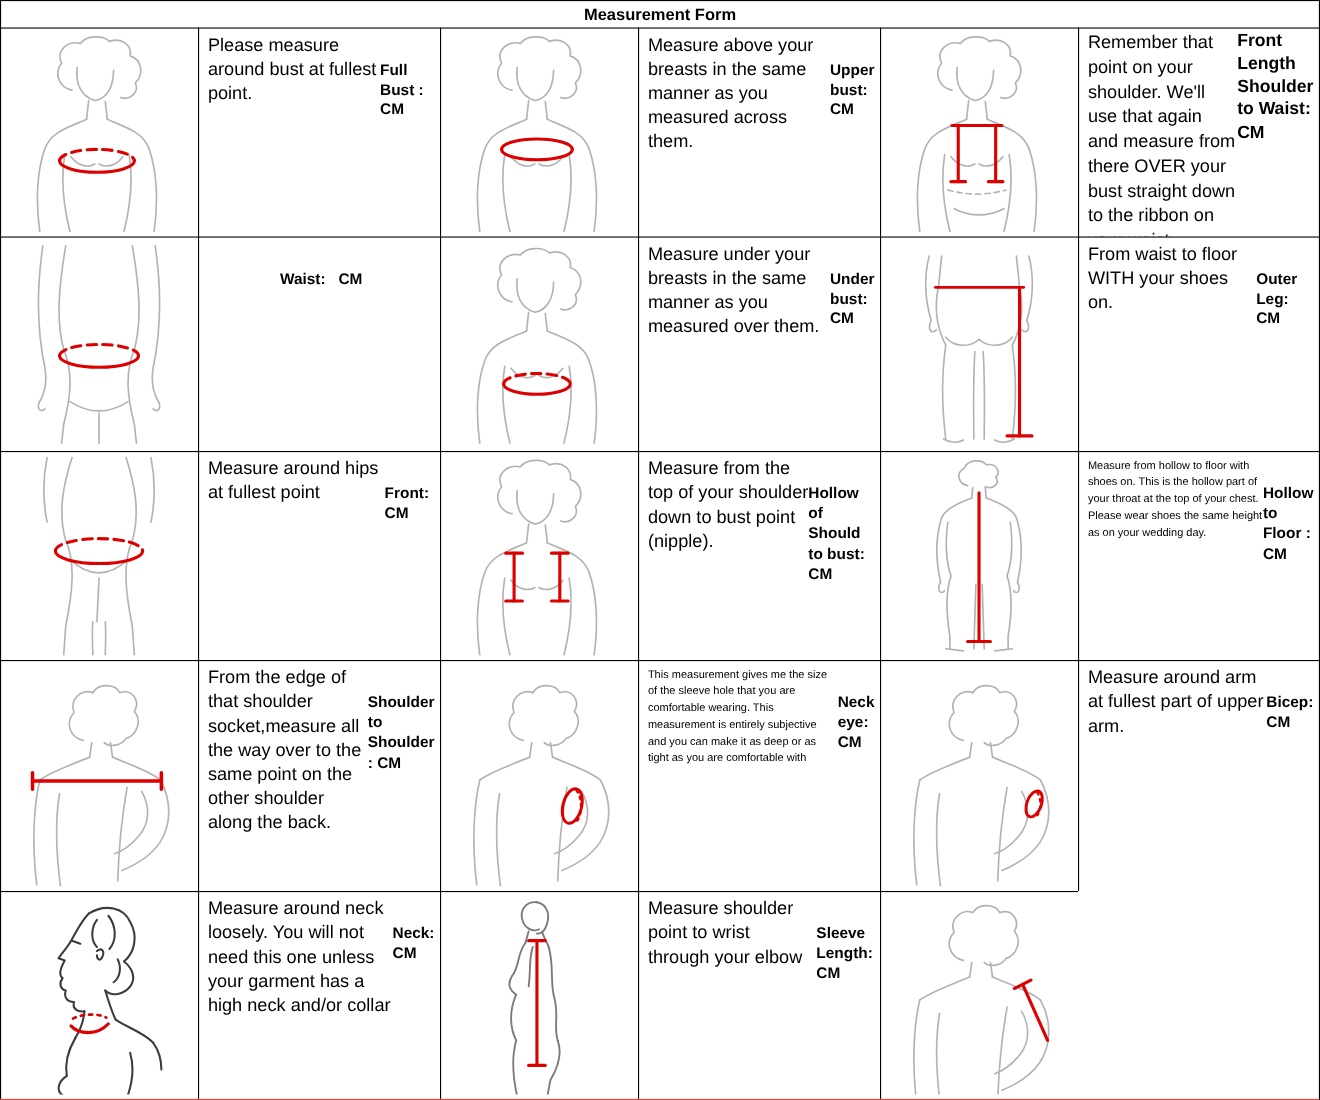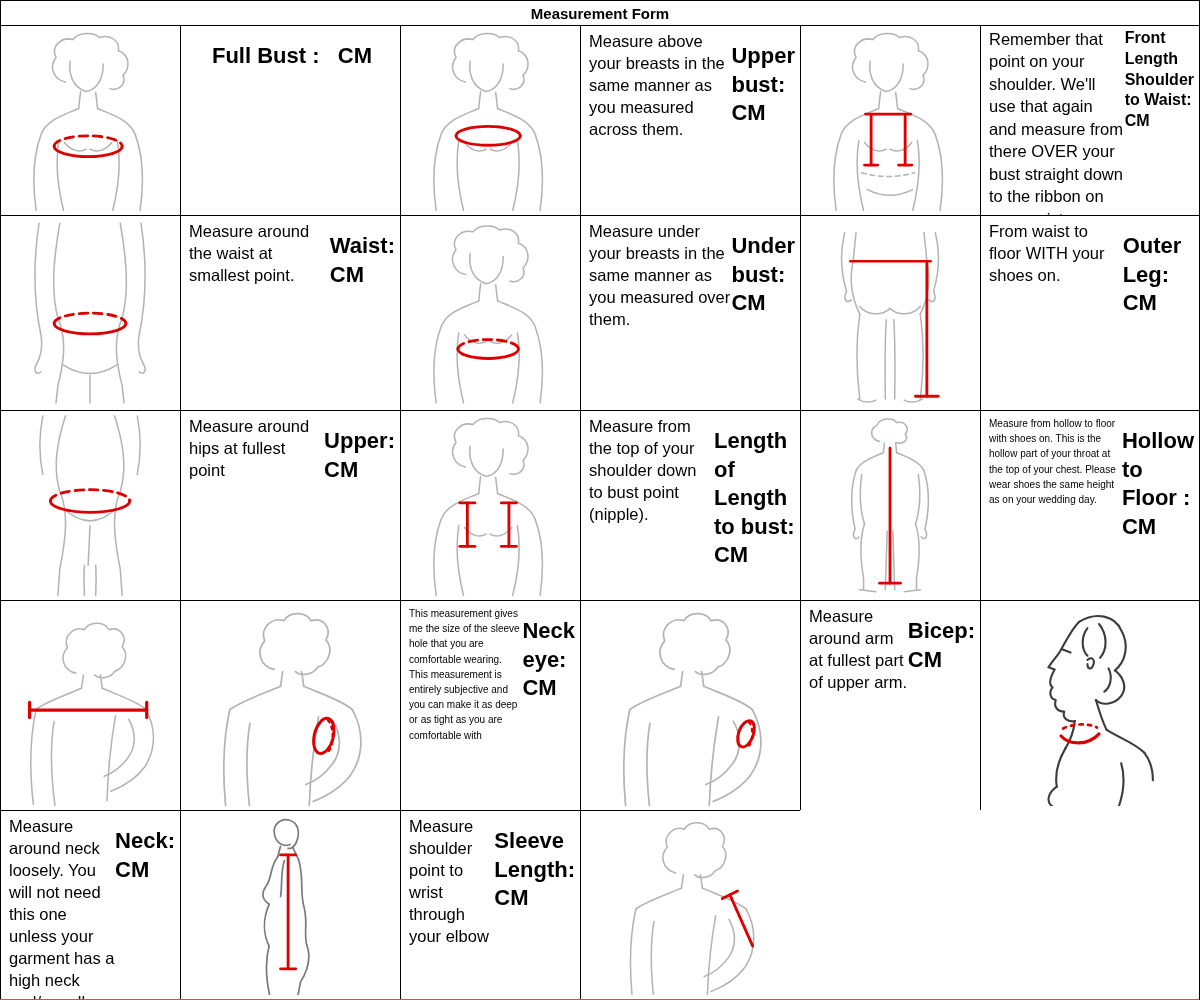--- a/index.html
+++ b/index.html
@@ -6,21 +6,21 @@
   body{width:1200px;height:1000px;overflow:hidden;font-family:"Liberation Sans",sans-serif;color:#000;}
   .wrap{width:1199px;height:999px;border-right:1px solid #000;border-bottom:3px solid #ef4444;}
   #tbl{display:grid;grid-template-columns:180px 220px 180px 220px 180px 219px;grid-template-rows:25px 190px 195px 190px 210px 189px;}
   .titlebar{grid-column:1/-1;border-top:1px solid #000;border-left:1px solid #000;border-bottom:0;
     display:flex;align-items:center;justify-content:center;font-weight:bold;font-size:15px;}
   .cell{border-top:1px solid #000;border-left:1px solid #000;box-sizing:border-box;overflow:hidden;}
   .fig{display:flex;align-items:center;justify-content:center;}
   .fig svg{width:95%;height:96%;}
   .txt{display:flex;flex-direction:row;justify-content:center;padding:5px 5px 5px 8px;font-size:16.5px;line-height:1.33;}
   .txt .body{white-space:pre-wrap;}
-  .txt .label{font-weight:bold;margin-top:11px;white-space:pre-wrap;font-size:22px;line-height:1.3;}
+  .txt .label{font-weight:bold;margin-top:23px;white-space:pre-wrap;font-size:14px;line-height:1.3;}
   .txt.small .body{font-size:10px;line-height:1.52;font-weight:500;}
   .txt.dense{justify-content:flex-start;padding-top:2px;}
   .txt.dense .body{line-height:1.36;}
   .txt.dense .label{margin-top:0;font-size:16px;}
 </style>
 </head>
 <body>
 
 <div class="wrap">
   <div id="tbl">
@@ -35,20 +35,21 @@
           <path d="M98,82 C116,90 132,94 138,110 C146,132 147,162 143,190"></path>
           <path d="M57,116 C53,140 56,166 62,190"></path>
           <path d="M119,116 C123,140 120,166 114,190"></path>
           <path d="M63,118 C70,127 79,129 86,125"></path>
           <path d="M90,125 C97,129 106,127 113,118"></path>
           <path d="M52,122 A36,11 0 0 0 124,122" stroke="#dd0000" stroke-width="3"></path>
           <path d="M52,122 A36,11 0 0 1 124,122" stroke="#dd0000" stroke-width="3" stroke-dasharray="9,6"></path>
         </svg>
       </div>
       <div class="cell txt">
+        <div class="body">Please measure around bust at fullest point.</div>
         <div class="label">Full Bust :   CM</div>
       </div>
       <div class="cell fig">
         <svg viewBox="0 0 180 190" preserveAspectRatio="xMidYMid meet" fill="none" stroke="#b3b3b3" stroke-width="1.6" stroke-linecap="round" stroke-linejoin="round">
           <path d="M64,54 C52,52 46,38 54,28 C48,16 60,6 72,9 C78,1 94,1 100,7 C112,3 122,11 120,21 C132,25 133,39 125,47 C129,57 119,64 111,61"></path>
           <path d="M69,32 C67,48 73,60 86,64 C98,62 104,50 104,35"></path>
           <path d="M80,64 L78,82"></path>
           <path d="M96,65 L98,82"></path>
           <path d="M78,82 C60,90 44,94 38,110 C30,132 29,162 33,190"></path>
           <path d="M98,82 C116,90 132,94 138,110 C146,132 147,162 143,190"></path>
@@ -97,21 +98,20 @@
           <path d="M90,161 L90,190"></path>
           <path d="M36,0 C30,40 30,80 38,118 C40,130 38,140 34,148"></path>
           <path d="M34,148 C29,155 33,162 38,157"></path>
           <path d="M144,0 C150,40 150,80 142,118 C140,130 142,140 146,148"></path>
           <path d="M146,148 C151,155 147,162 142,157"></path>
           <path d="M52,106 A38,11 0 0 0 128,106" stroke="#dd0000" stroke-width="3"></path>
           <path d="M52,106 A38,11 0 0 1 128,106" stroke="#dd0000" stroke-width="3" stroke-dasharray="9,6"></path>
         </svg>
       </div>
       <div class="cell txt">
-        <div class="body">Measure around the waist at smallest point.</div>
         <div class="label">Waist:   CM</div>
       </div>
       <div class="cell fig">
         <svg viewBox="0 0 180 190" preserveAspectRatio="xMidYMid meet" fill="none" stroke="#b3b3b3" stroke-width="1.6" stroke-linecap="round" stroke-linejoin="round">
           <path d="M64,54 C52,52 46,38 54,28 C48,16 60,6 72,9 C78,1 94,1 100,7 C112,3 122,11 120,21 C132,25 133,39 125,47 C129,57 119,64 111,61"></path>
           <path d="M69,32 C67,48 73,60 86,64 C98,62 104,50 104,35"></path>
           <path d="M80,64 L78,82"></path>
           <path d="M96,65 L98,82"></path>
           <path d="M78,82 C60,90 44,94 38,110 C30,132 29,162 33,190"></path>
           <path d="M98,82 C116,90 132,94 138,110 C146,132 147,162 143,190"></path>
@@ -162,21 +162,21 @@
           <path d="M84,158 C83,170 84,182 84,190"></path>
           <path d="M96,158 C97,170 96,182 96,190"></path>
           <path d="M40,0 C36,20 36,42 40,62"></path>
           <path d="M140,0 C144,20 144,42 140,62"></path>
           <path d="M48,90 A42,12 0 0 0 132,90" stroke="#dd0000" stroke-width="3"></path>
           <path d="M48,90 A42,12 0 0 1 132,90" stroke="#dd0000" stroke-width="3" stroke-dasharray="9,6"></path>
         </svg>
       </div>
       <div class="cell txt">
         <div class="body">Measure around hips at fullest point</div>
-        <div class="label">Upper:   CM</div>
+        <div class="label">Front:   CM</div>
       </div>
       <div class="cell fig">
         <svg viewBox="0 0 180 190" preserveAspectRatio="xMidYMid meet" fill="none" stroke="#b3b3b3" stroke-width="1.6" stroke-linecap="round" stroke-linejoin="round">
           <path d="M64,54 C52,52 46,38 54,28 C48,16 60,6 72,9 C78,1 94,1 100,7 C112,3 122,11 120,21 C132,25 133,39 125,47 C129,57 119,64 111,61"></path>
           <path d="M69,32 C67,48 73,60 86,64 C98,62 104,50 104,35"></path>
           <path d="M80,64 L78,82"></path>
           <path d="M96,65 L98,82"></path>
           <path d="M78,82 C60,90 44,94 38,110 C30,132 29,162 33,190"></path>
           <path d="M98,82 C116,90 132,94 138,110 C146,132 147,162 143,190"></path>
           <path d="M57,116 C53,140 56,166 62,190"></path>
@@ -186,21 +186,21 @@
           <path d="M66,92 L66,138" stroke="#dd0000" stroke-width="3"></path>
           <path d="M110,92 L110,138" stroke="#dd0000" stroke-width="3"></path>
           <path d="M58,92 L74,92" stroke="#dd0000" stroke-width="3"></path>
           <path d="M102,92 L118,92" stroke="#dd0000" stroke-width="3"></path>
           <path d="M58,138 L74,138" stroke="#dd0000" stroke-width="3"></path>
           <path d="M102,138 L118,138" stroke="#dd0000" stroke-width="3"></path>
         </svg>
       </div>
       <div class="cell txt">
         <div class="body">Measure from the top of your shoulder down to bust point (nipple).</div>
-        <div class="label">Length of Length to bust:  CM</div>
+        <div class="label">Hollow of Should to bust:  CM</div>
       </div>
       <div class="cell fig">
         <svg viewBox="0 0 180 190" preserveAspectRatio="xMidYMid meet" fill="none" stroke="#b3b3b3" stroke-width="1.6" stroke-linecap="round" stroke-linejoin="round">
           <path d="M79,27 C70,25 67,15 76,10 C79,2 93,1 97,7 C107,5 111,14 106,19 C111,25 103,31 96,28"></path>
           <path d="M84,29 L83,39"></path>
           <path d="M96,29 L97,39"></path>
           <path d="M83,39 C70,44 58,49 54,58"></path>
           <path d="M97,39 C110,44 122,49 126,58"></path>
           <path d="M54,58 C47,80 49,102 53,120"></path>
           <path d="M126,58 C133,80 131,102 127,120"></path>
@@ -232,20 +232,24 @@
           <path d="M33,99 C26,130 26,165 30,200"></path>
           <path d="M52,112 C47,142 49,172 53,202"></path>
           <path d="M149,99 C160,119 160,142 148,160 C138,174 122,182 112,186"></path>
           <path d="M131,110 C139,124 139,140 129,152 C121,162 111,168 105,170"></path>
           <path d="M117,106 C112,134 109,164 108,196"></path>
           <path d="M26,100 L150,100" stroke="#dd0000" stroke-width="3.4"></path>
           <path d="M26,92 L26,108" stroke="#dd0000" stroke-width="3.4"></path>
           <path d="M150,92 L150,108" stroke="#dd0000" stroke-width="3.4"></path>
         </svg>
       </div>
+      <div class="cell txt">
+        <div class="body">From the edge of that shoulder socket,measure all the way over to the same point on the other shoulder along the back.</div>
+        <div class="label">Shoulder to Shoulder : CM</div>
+      </div>
       <div class="cell fig">
         <svg viewBox="0 0 180 190" preserveAspectRatio="xMidYMid meet" fill="none" stroke="#b3b3b3" stroke-width="1.6" stroke-linecap="round" stroke-linejoin="round">
           <path d="M75,61 C62,58 57,44 66,34 C61,21 74,11 84,15 C90,5 106,7 110,15 C122,11 130,23 124,33 C132,42 126,56 116,59 C112,66 100,68 95,63"></path>
           <path d="M83,63 L81,77"></path>
           <path d="M101,63 L103,77"></path>
           <path d="M81,77 C62,85 44,91 33,99"></path>
           <path d="M103,77 C122,85 140,91 149,99"></path>
           <path d="M33,99 C26,130 26,165 30,200"></path>
           <path d="M52,112 C47,142 49,172 53,202"></path>
           <path d="M149,99 C160,119 160,142 148,160 C138,174 122,182 112,186"></path>

